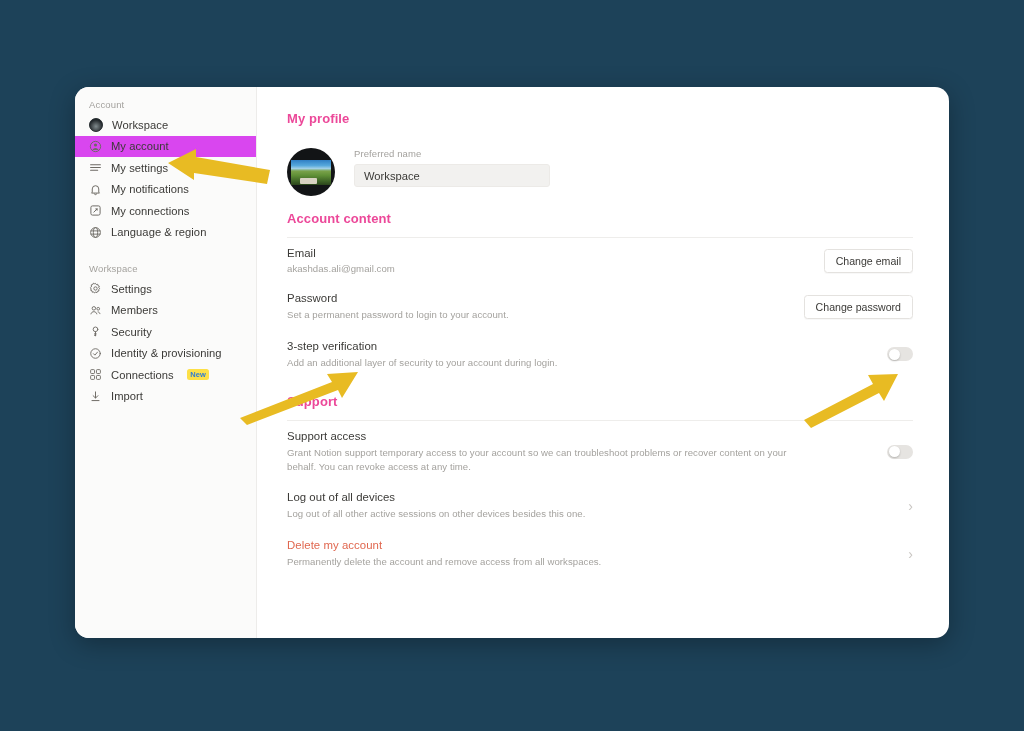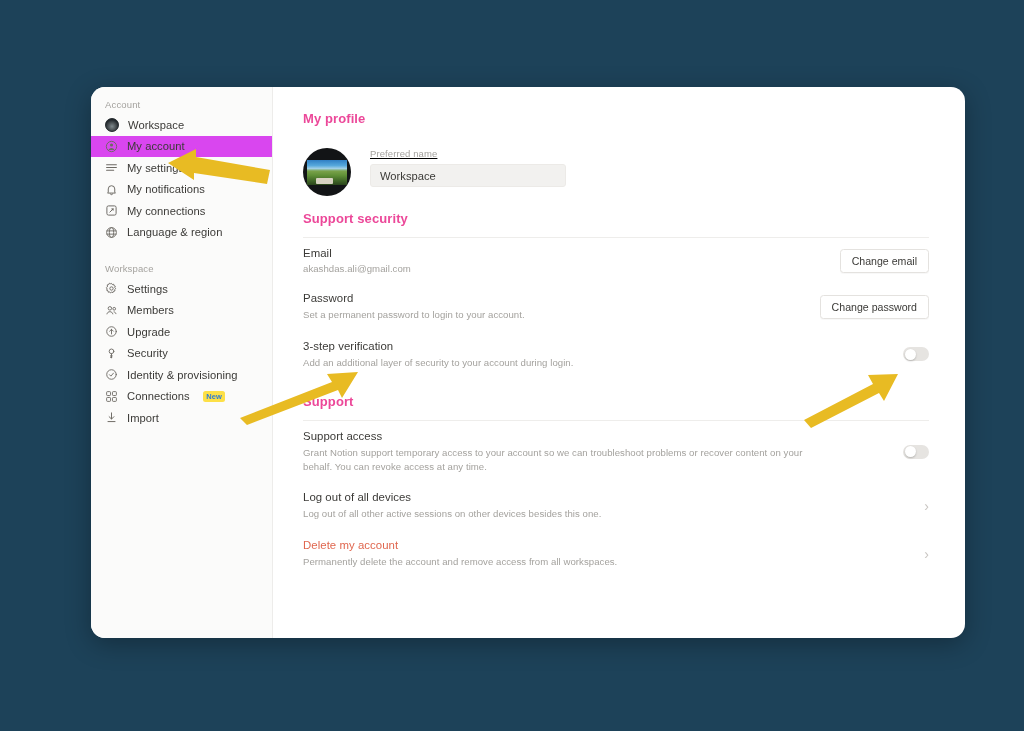--- a/index.html
+++ b/index.html
@@ -21,21 +21,20 @@
     position: absolute;
     left: 75px;
     top: 87px;
     width: 874px;
     height: 551px;
     background: #ffffff;
     border-radius: 14px;
     box-shadow: 0 6px 26px rgba(0,0,0,0.30);
     display: flex;
     overflow: hidden;
-    margin-left: 16px;
   }
 
   
   .sidebar {
     width: 182px;
     flex: 0 0 182px;
     background: #fbfbfa;
     border-right: 1px solid #edecea;
     padding-top: 9px;
     height: 100%;
@@ -124,21 +123,20 @@
     padding-bottom: 11px;
     border-bottom: 1px solid #eeedeb;
   }
 
   
   .profile-row {
     display: flex;
     align-items: flex-start;
     margin-top: 22px;
     gap: 19px;
-    text-decoration: underline;
   }
 
   .profile-avatar {
     width: 48px;
     height: 48px;
     flex: 0 0 48px;
     border-radius: 50%;
     overflow: hidden;
     background: #121416;
     position: relative;
@@ -359,29 +357,20 @@
         <svg viewBox="0 0 24 24" fill="none" stroke="currentColor" stroke-width="1.7">
           <circle cx="9" cy="8" r="3.2"></circle>
             <circle cx="17" cy="8.8" r="2.5"></circle>
           <path d="M3.5 19c.6-3.2 2.8-4.8 5.5-4.8s4.9 1.6 5.5 4.8"></path>
           <path d="M16 14.4c2.2.2 3.8 1.7 4.3 4.2"></path>
         </svg>
       </span>
       <span class="label">Members</span>
     </div>
 
-    <div class="sidebar-item">
-      <span class="icon">
-        <svg viewBox="0 0 24 24" fill="none" stroke="currentColor" stroke-width="1.7" stroke-linecap="round">
-          <circle cx="12" cy="12" r="8.8"></circle>
-            <path d="M12 16.5V8M8.6 11.4L12 8l3.4 3.4"></path>
-        </svg>
-      </span>
-      <span class="label">Upgrade</span>
-    </div>
 
     <div class="sidebar-item">
       <span class="icon">
         <svg viewBox="0 0 24 24" fill="none" stroke="currentColor" stroke-width="1.7" stroke-linecap="round">
           <circle cx="12" cy="8" r="4.3"></circle>
             <path d="M12 12.3V20M10 16.4h3.4M10 19h2.6"></path>
         </svg>
       </span>
       <span class="label">Security</span>
     </div>
@@ -427,21 +416,21 @@
       <div class="profile-avatar">
         <span class="photo"></span>
       </div>
       <div>
         <div class="field-label">Preferred name</div>
         <input class="text-input" type="text" value="Workspace" style="">
       </div>
     </div>
 
     <div class="settings-group">
-      <h2 class="section-title with-rule">Support security</h2>
+      <h2 class="section-title with-rule">Account content</h2>
 
       <div class="setting-row">
         <div class="setting-text">
           <div class="setting-name">Email</div>
           <div class="setting-value">akashdas.ali@gmail.com</div>
         </div>
         <button class="btn">Change email</button>
       </div>
 
       <div class="setting-row">

